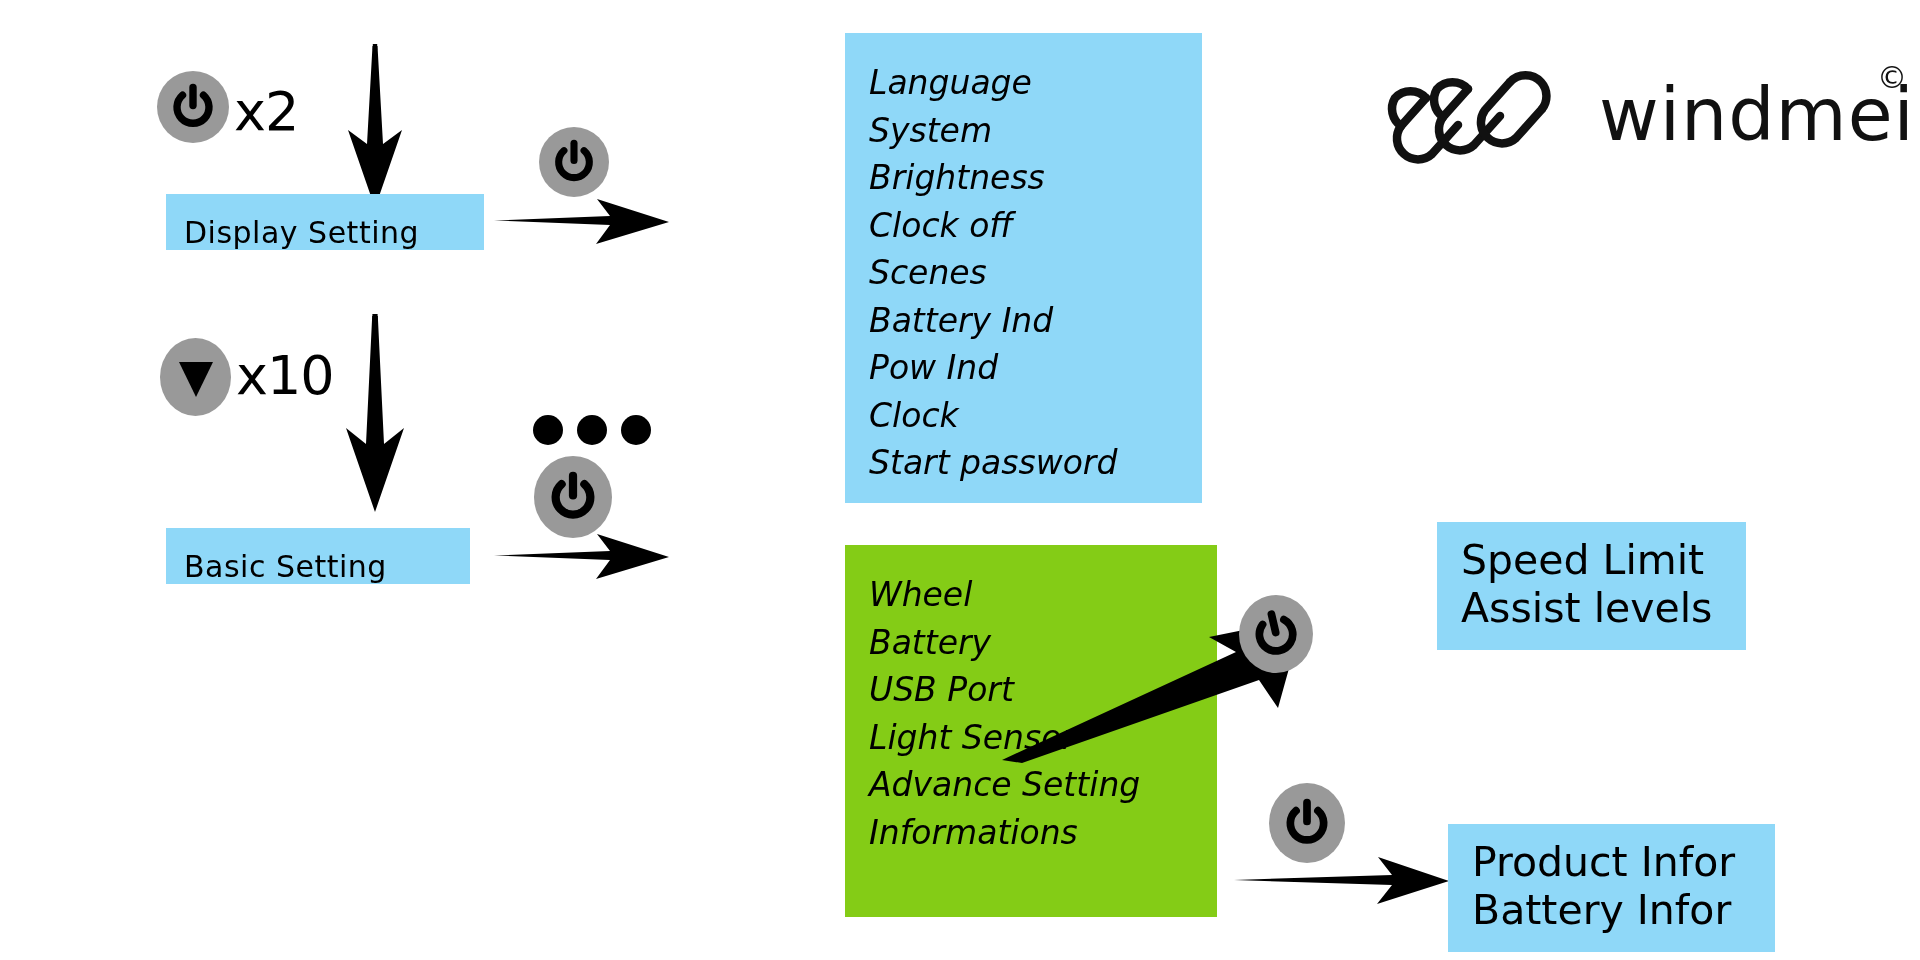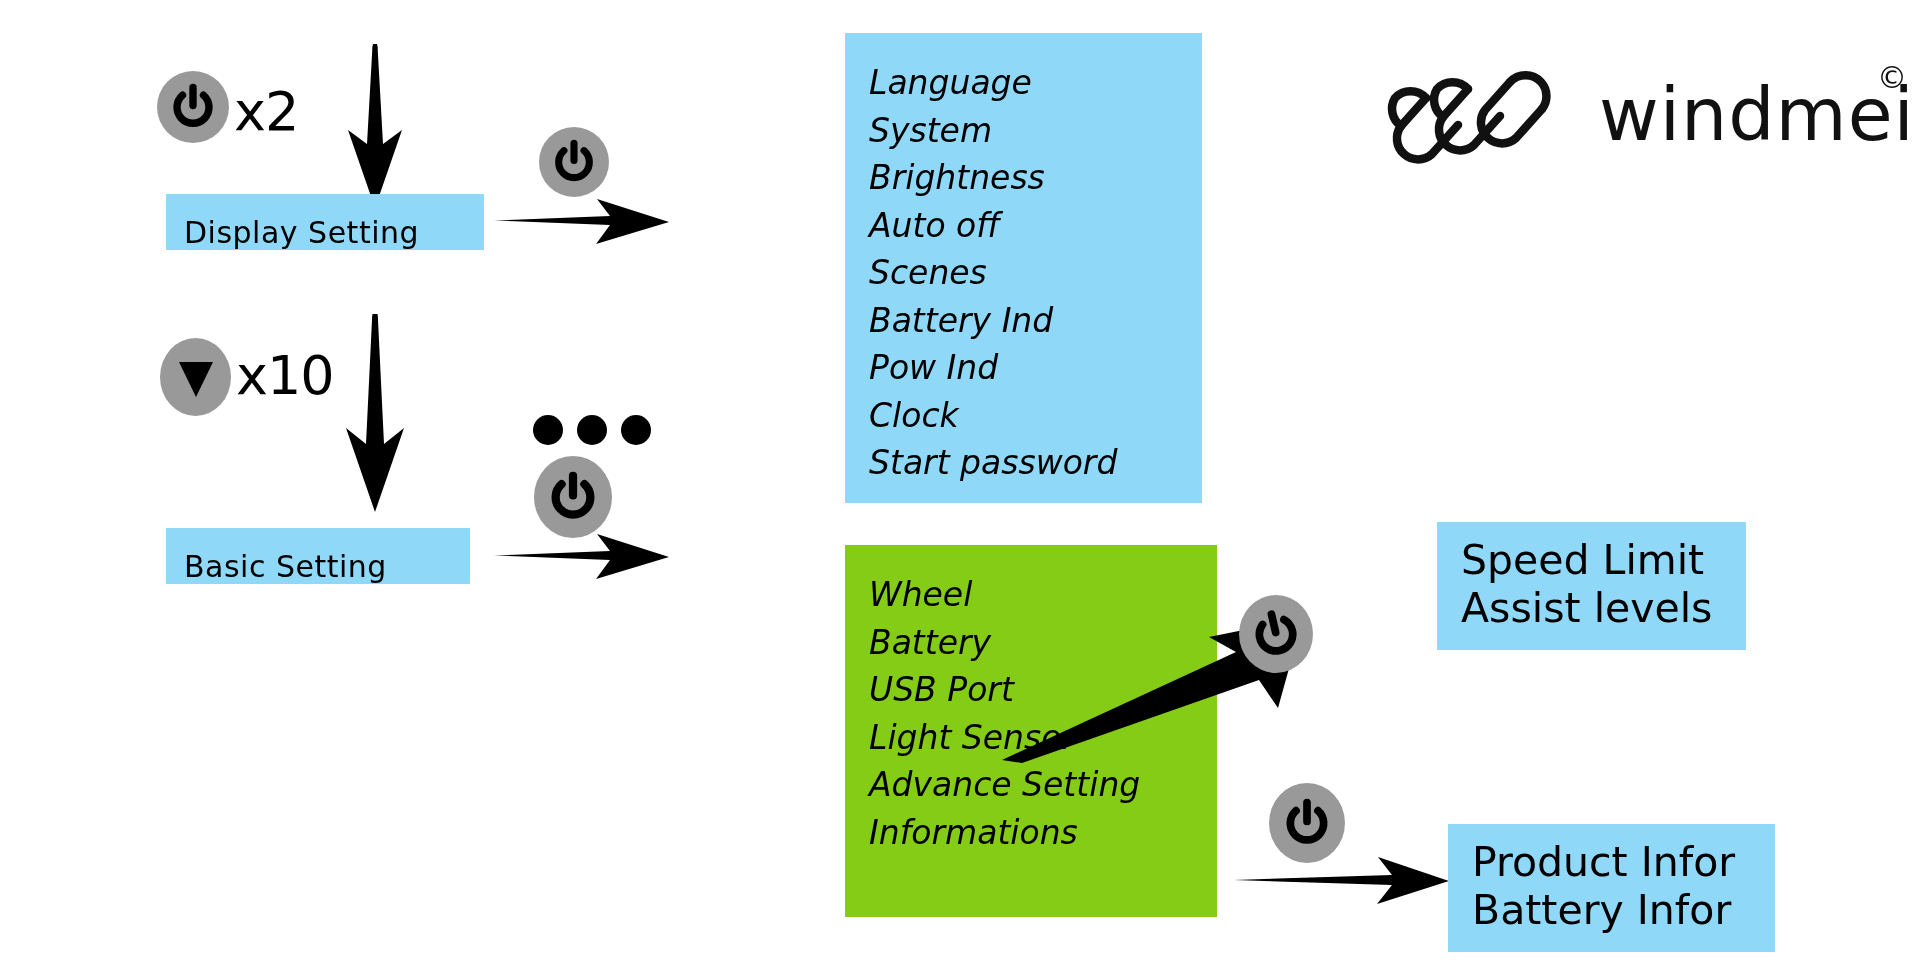--- a/index.html
+++ b/index.html
@@ -120,21 +120,21 @@
     <svg width="46" height="46" viewBox="0 0 48 48">
       <path d="M13.5 12.2 A16 16 0 1 0 34.5 12.2" fill="none" stroke="#000" stroke-width="7.4" stroke-linecap="round"></path>
       <line x1="24" y1="4.5" x2="24" y2="22.5" stroke="#000" stroke-width="7.4" stroke-linecap="round"></line>
     </svg>
   </div>
 
   <div class="hl menu-box" style="left: 845px; top: 33px; width: 357px; height: 470px; background: rgb(143, 216, 248);">
     <div class="menu-item">Language</div>
     <div class="menu-item">System</div>
     <div class="menu-item">Brightness</div>
-    <div class="menu-item">Auto off</div>
+    <div class="menu-item">Clock off</div>
     <div class="menu-item">Scenes</div>
     <div class="menu-item">Battery Ind</div>
     <div class="menu-item">Pow Ind</div>
     <div class="menu-item">Clock</div>
     <div class="menu-item">Start password</div>
   </div>
 
   <div class="rbtn" style="left: 160px; top: 338px; width: 71px; height: 78px; background: rgb(153, 153, 153);">
     <svg width="52" height="46" viewBox="0 0 52 46">
       <polygon fill="#000" points="9,8 43,8 26,43"></polygon>

